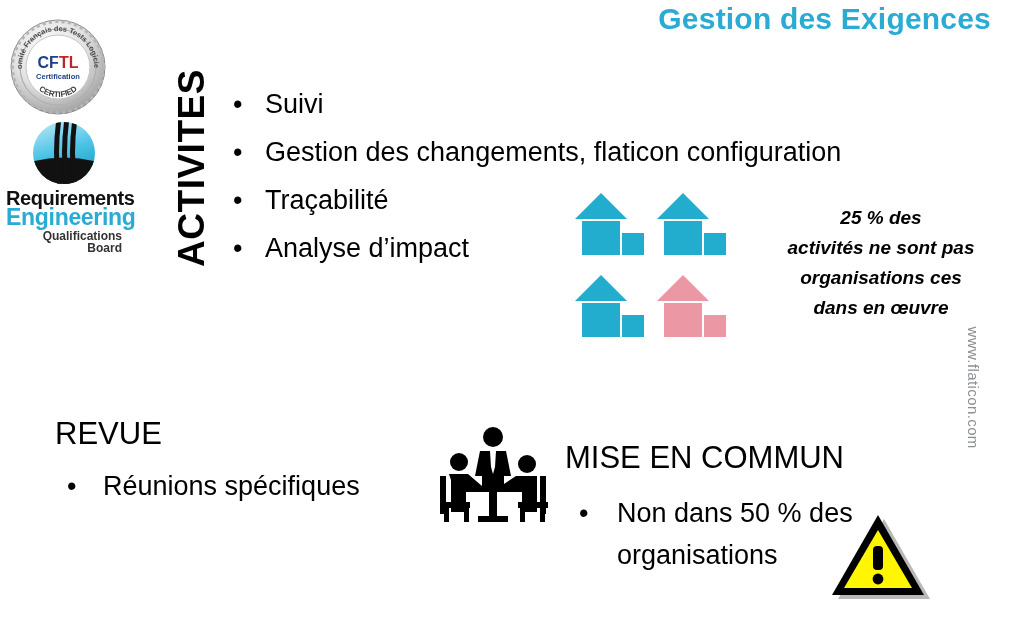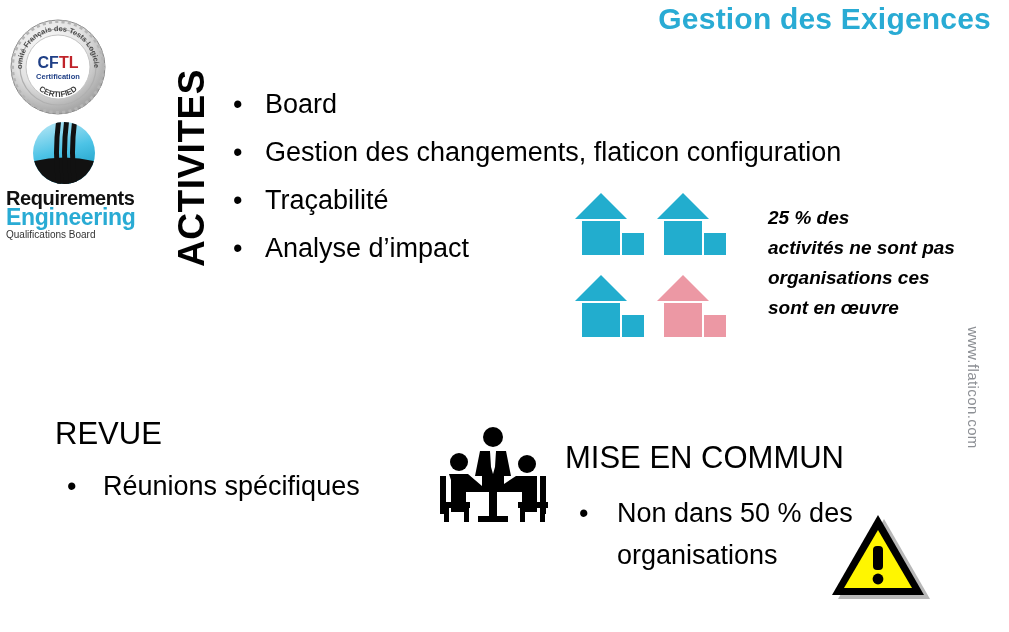--- a/index.html
+++ b/index.html
@@ -50,41 +50,41 @@
     width: 116px;
     height: 112px;
   }
   .ireb-sphere {
     position: relative;
     width: 66px;
     height: 66px;
     margin: 0 auto 2px auto;
   }
   .ireb-text {
-    text-align: left;
+    text-align: right;
     line-height: 1;
   }
   .ireb-line1 {
     font-size: 20px;
     font-weight: bold;
     color: #111111;
     letter-spacing: -0.4px;
     display: block;
   }
   .ireb-line2 {
     font-size: 23px;
     font-weight: bold;
     color: #29ABD4;
     letter-spacing: -0.3px;
     display: block;
     margin-top: -2px;
   }
   .ireb-line3 {
-    font-size: 10px;
-    font-weight: normal;
+    font-size: 12px;
+    font-weight: bold;
     color: #333333;
     display: block;
     margin-top: 1px;
   }
 
   
   .activites-label {
     position: absolute;
     left: 166px;
     top: 78px;
@@ -171,21 +171,21 @@
   .house-2 { left: 82px; top: 0; color: #22ADCE; }
   .house-3 { left: 0;  top: 82px; color: #22ADCE; }
   .house-4 { left: 82px; top: 82px; color: #EC98A4; }
 
   
   .stat-note {
     position: absolute;
     left: 768px;
     top: 203px;
     width: 226px;
-    text-align: left;
+    text-align: center;
     font-size: 19px;
     font-style: italic;
     font-weight: bold;
     line-height: 30px;
   }
   .stat-note span { display: block; }
 
   
   .revue-block {
     position: absolute;
@@ -341,21 +341,21 @@
     </div>
   </div>
 
   <div class="activites-label">
     <span>ACTIVITES</span>
   </div>
 
   <ul class="activity-list">
     <li>
       <span class="bullet">•</span>
-      <span>Board</span>
+      <span>Suivi</span>
     </li>
     <li>
       <span class="bullet">•</span>
       <span>Gestion des changements, flaticon configuration</span>
     </li>
     <li>
       <span class="bullet">•</span>
       <span>Traçabilité</span>
     </li>
     <li>
@@ -384,21 +384,21 @@
       <span class="roof"></span>
       <span class="body"></span>
       <span class="annex"></span>
     </div>
   </div>
 
   <div class="stat-note">
     <span>25 % des</span>
     <span>activités ne sont pas</span>
     <span>organisations ces</span>
-    <span>sont en œuvre</span>
+    <span>dans en œuvre</span>
   </div>
 
   <div class="revue-block">
     <div class="block-heading">REVUE</div>
     <div class="revue-bullet">
       <span class="bullet">•</span>
       <span>Réunions spécifiques</span>
     </div>
   </div>
 

